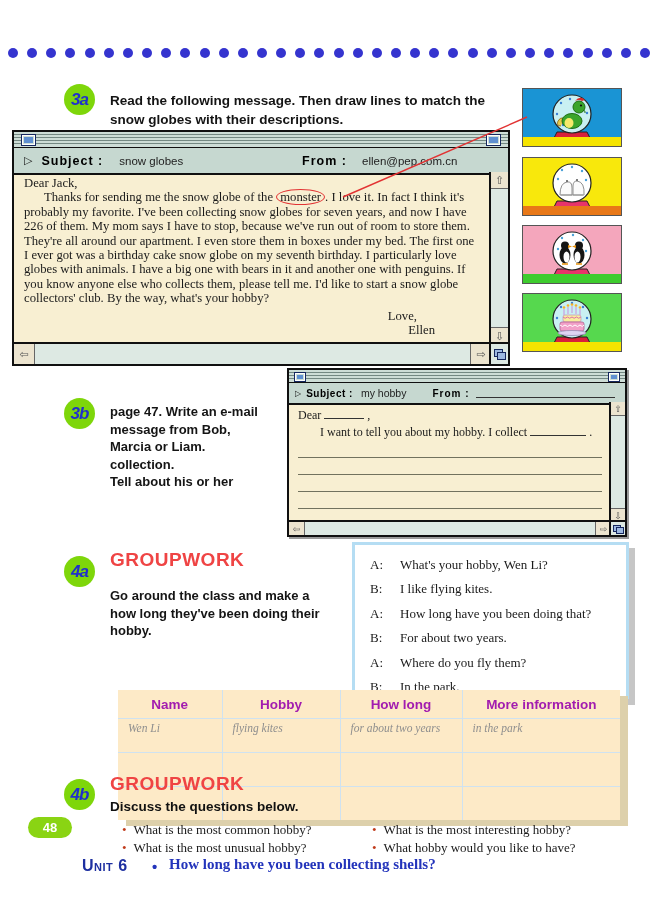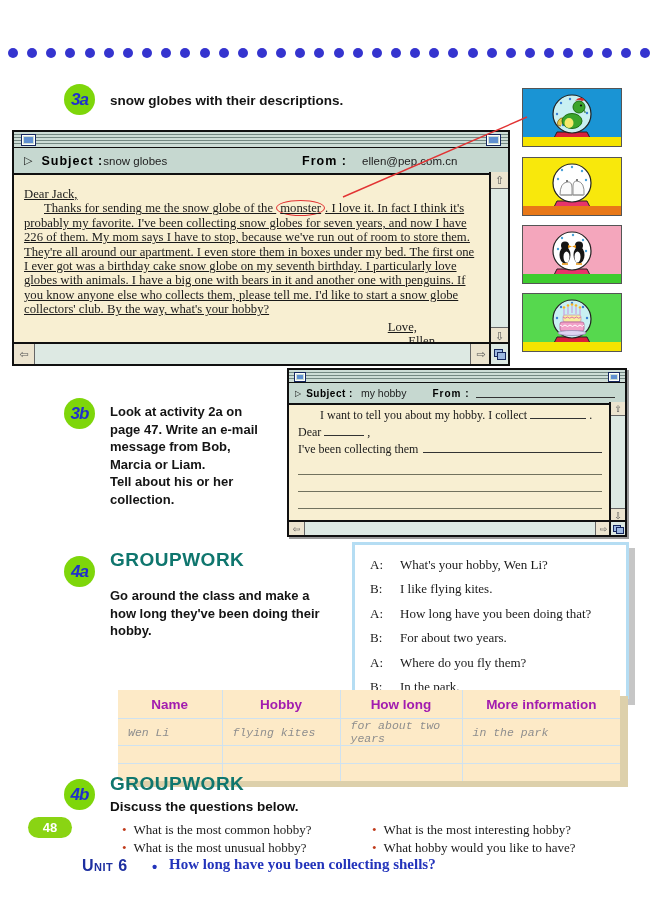--- a/index.html
+++ b/index.html
@@ -9,21 +9,21 @@
 
   
   .dot{position:absolute;top:0;width:10px;height:10px;border-radius:50%;background:#3534cf;}
 
   
   .badge{width:31px;height:31px;border-radius:50%;background:#7ed60a;display:flex;align-items:center;
          justify-content:center;color:#2030cc;font-weight:800;font-size:17px;font-style:italic;letter-spacing:-1px;}
 
   .instr{font-weight:700;font-size:13.5px;line-height:19px;color:#141414;}
   .instr-sm{font-weight:700;font-size:13px;line-height:17.5px;color:#141414;}
-  .groupwork{color:#0f766e;font-weight:800;font-size:19px;letter-spacing:.5px;}
+  .groupwork{color:#ef4444;font-weight:800;font-size:19px;letter-spacing:.5px;}
 
   
   .win{position:absolute;border:2px solid #101010;background:#f8efd2;}
   .tbar{position:relative;border-bottom:1px solid #101010;background:#cdddd6;
         background-image:repeating-linear-gradient(to bottom,#738882 0 1px,rgba(0,0,0,0) 1px 3px);
         background-repeat:no-repeat;}
   .tbar1{height:15px;background-size:100% 11px;background-position:0 2px;}
   .tbar2{height:12px;background-size:100% 8px;background-position:0 2px;}
   .tbox{position:absolute;border:1px solid #15275e;background:#cdddd6;box-shadow:inset 0 0 0 1px #fff;}
   .tbox .inner{position:absolute;inset:2px;background:#5f8fd0;}
@@ -54,22 +54,22 @@
        font-family:"Liberation Serif",serif;font-size:13px;color:#1a1a1a;}
   .dlg .row{display:flex;margin-bottom:8.4px;}
   .dlg .sp{width:30px;}
 
   
   .tblwrap{position:absolute;box-shadow:8px 6px 0 #ddd0ab;}
   table.tbl{border-collapse:collapse;table-layout:fixed;width:502px;background:#fdeac7;}
   .tbl th{color:#a21caf;font-size:13.5px;font-weight:800;height:26px;border-bottom:1px solid #cfe2f0;
           font-family:"Liberation Sans",sans-serif;}
   .tbl th+th,.tbl td+td{border-left:1px solid #cfe2f0;}
-  .tbl td{height:17px;border-bottom:1px solid #cfe2f0;font-family:Liberation Mono, monospace;font-style:italic;
-          color:#8e8e8e;font-size:11.5px;padding:0 0 0 10px;}
+  .tbl td{height:17px;border-bottom:1px solid #cfe2f0;font-family:Liberation Serif, serif;font-style:italic;
+          color:#8e8e8e;font-size:11.5px;padding:0 0 16px 10px;}
   .tbl tr:last-child td{border-bottom:none;}
 
   
   .q{display:flex;font-family:"Liberation Serif",serif;font-size:13px;line-height:17.5px;color:#1a1a1a;}
   .q .b{color:#c03a1a;margin-right:7px;}
 
   
   .oval{width:44px;height:21px;border-radius:12px;background:#8ad413;color:#fff;font-weight:800;font-size:13px;
         display:flex;align-items:center;justify-content:center;}
   .unit{font-variant:small-caps;font-weight:800;color:#1d2fa0;font-size:16px;letter-spacing:.5px;}
@@ -115,40 +115,41 @@
       <span class="dot" style="left: 574.5px; background: rgb(53, 52, 207);"></span>
       <span class="dot" style="left: 593.65px; background: rgb(53, 52, 207);"></span>
       <span class="dot" style="left: 612.8px; background: rgb(53, 52, 207);"></span>
       <span class="dot" style="left: 631.95px; background: rgb(53, 52, 207);"></span>
     </div>
 
   <div class="abs badge" style="left:64px;top:84px;">
     <span>3a</span>
   </div>
   <div class="abs instr" style="left:110px;top:91px;width:430px;">
+    <div>Read the following message. Then draw lines to match the</div>
     <div>snow globes with their descriptions.</div>
   </div>
 
   <div class="win" style="left:12px;top:130px;width:494px;height:232px;">
     <div class="tbar tbar1">
       <div class="tbox" style="left:7px;top:2px;width:13px;height:10px;">
           <div class="inner"></div>
         </div>
       <div class="tbox" style="right:7px;top:2px;width:13px;height:10px;">
           <div class="inner"></div>
         </div>
     </div>
     <div class="sbar" style="height:25px;font-size:12px;">
       <span class="tri" style="font-size:11px;margin:0 9px 0 10px;">▷</span>
       <span class="slbl" style="font-size:12.5px;">Subject :</span>
-      <span class="sval" style="margin-left:0;font-size:11.5px;">snow globes</span>
+      <span class="sval" style="margin-left:16px;font-size:11.5px;">snow globes</span>
       <span class="slbl" style="position:absolute;left:288px;font-size:12.5px;">From :</span>
       <span class="sval" style="position:absolute;left:348px;font-size:11.5px;">ellen@pep.com.cn</span>
     </div>
-    <div class="abs mail1" style="left:0;top:43px;right:17px;bottom:20px;padding:12px 12px 0 10px;text-decoration:underline;">
+    <div class="abs mail1" style="left:0;top:43px;right:17px;bottom:20px;padding:1px 12px 0 10px;">
       <div>Dear Jack,</div>
       <div style="text-indent:20px;"><span>Thanks for sending me the snow globe of the </span><span class="circled">monster</span><span>. I love it.  In fact I think it's probably my favorite.  I've been collecting snow globes for seven years, and now I have 226 of them.  My mom says I have to stop, because we've run out of room to store them.  They're all around our apartment.  I even store them in boxes under my bed. The first one I ever got was a birthday cake snow globe on my seventh birthday.  I particularly love globes with animals.  I have a big one with bears in it and another one with penguins.  If you know anyone else who collects them, please tell me.  I'd like to start a snow globe collectors' club.  By the way, what's your hobby?</span></div>
       <div style="text-align:right;margin:3px 62px 0 0;">Love,</div>
       <div style="text-align:right;margin:0 44px 0 0;">Ellen</div>
     </div>
     <div class="vsb" style="top:40px;bottom:20px;right:0;width:17px;">
       <div class="sbtn" style="top:0;left:0;right:0;height:16px;border-bottom:1px solid #666;font-size:11px;">⇧</div>
       <div class="sbtn" style="bottom:0;left:0;right:0;height:16px;border-top:1px solid #666;font-size:11px;">⇩</div>
     </div>
     <div class="hsb" style="height:20px;">
@@ -248,58 +249,53 @@
   </div>
 
   <svg class="abs" style="left:0;top:0;width:650px;height:919px;pointer-events:none;z-index:6;">
     <line x1="343" y1="197" x2="527" y2="117" stroke="#e23333" stroke-width="1.4"></line>
   </svg>
 
   <div class="abs badge" style="left:64px;top:398px;">
     <span>3b</span>
   </div>
   <div class="abs instr-sm" style="left:110px;top:403px;width:190px;">
-    <div>Look at activity 2a on</div>
     <div>page 47. Write an e-mail</div>
     <div>message from Bob,</div>
     <div>Marcia or Liam.</div>
+    <div>collection.</div>
     <div>Tell about his or her</div>
-    <div>collection.</div>
   </div>
 
   <div class="win" style="left:287px;top:368px;width:336px;height:165px;box-shadow:2px 2px 0 #9a9a9a;">
     <div class="tbar tbar2">
       <div class="tbox" style="left:5px;top:2px;width:10px;height:8px;">
           <div class="inner"></div>
         </div>
       <div class="tbox" style="right:5px;top:2px;width:10px;height:8px;">
           <div class="inner"></div>
         </div>
     </div>
     <div class="sbar" style="height:20px;font-size:10px;padding-right:10px;">
       <span class="tri" style="font-size:8px;margin:0 5px 0 6px;">▷</span>
       <span class="slbl" style="font-size:10px;letter-spacing:.5px;">Subject :</span>
       <span class="sval" style="margin-left:8px;font-size:10.5px;">my hobby</span>
       <span class="slbl" style="margin-left:26px;font-size:10px;">From :</span>
       <span class="blank" style="flex:1;margin-left:6px;height:9px;"></span>
     </div>
     <div class="abs mail2" style="left:0;top:34px;right:14px;bottom:13px;padding:3px 9px 0 9px;">
+      <div>
+        <span>Dear</span>
+        <span class="blank" style="width:40px;"></span>
+        <span>,</span>
+      </div>
       <div style="text-indent:22px;">
         <span>I want to tell you about my hobby.  I collect</span>
         <span class="blank" style="width:56px;"></span>
         <span>.</span>
-      </div>
-      <div>
-        <span>Dear</span>
-        <span class="blank" style="width:40px;"></span>
-        <span>,</span>
-      </div>
-      <div style="display:flex;align-items:baseline;">
-        <span style="white-space:nowrap;">I've been collecting them</span>
-        <span class="blank" style="flex:1;margin-left:5px;"></span>
       </div>
       <div class="rule"></div>
       <div class="rule"></div>
       <div class="rule"></div>
       <div class="rule"></div>
     </div>
     <div class="vsb" style="top:32px;bottom:13px;right:0;width:14px;">
       <div class="sbtn" style="top:0;left:0;right:0;height:13px;border-bottom:1px solid #666;font-size:9px;">⇧</div>
       <div class="sbtn" style="bottom:0;left:0;right:0;height:13px;border-top:1px solid #666;font-size:9px;">⇩</div>
     </div>

